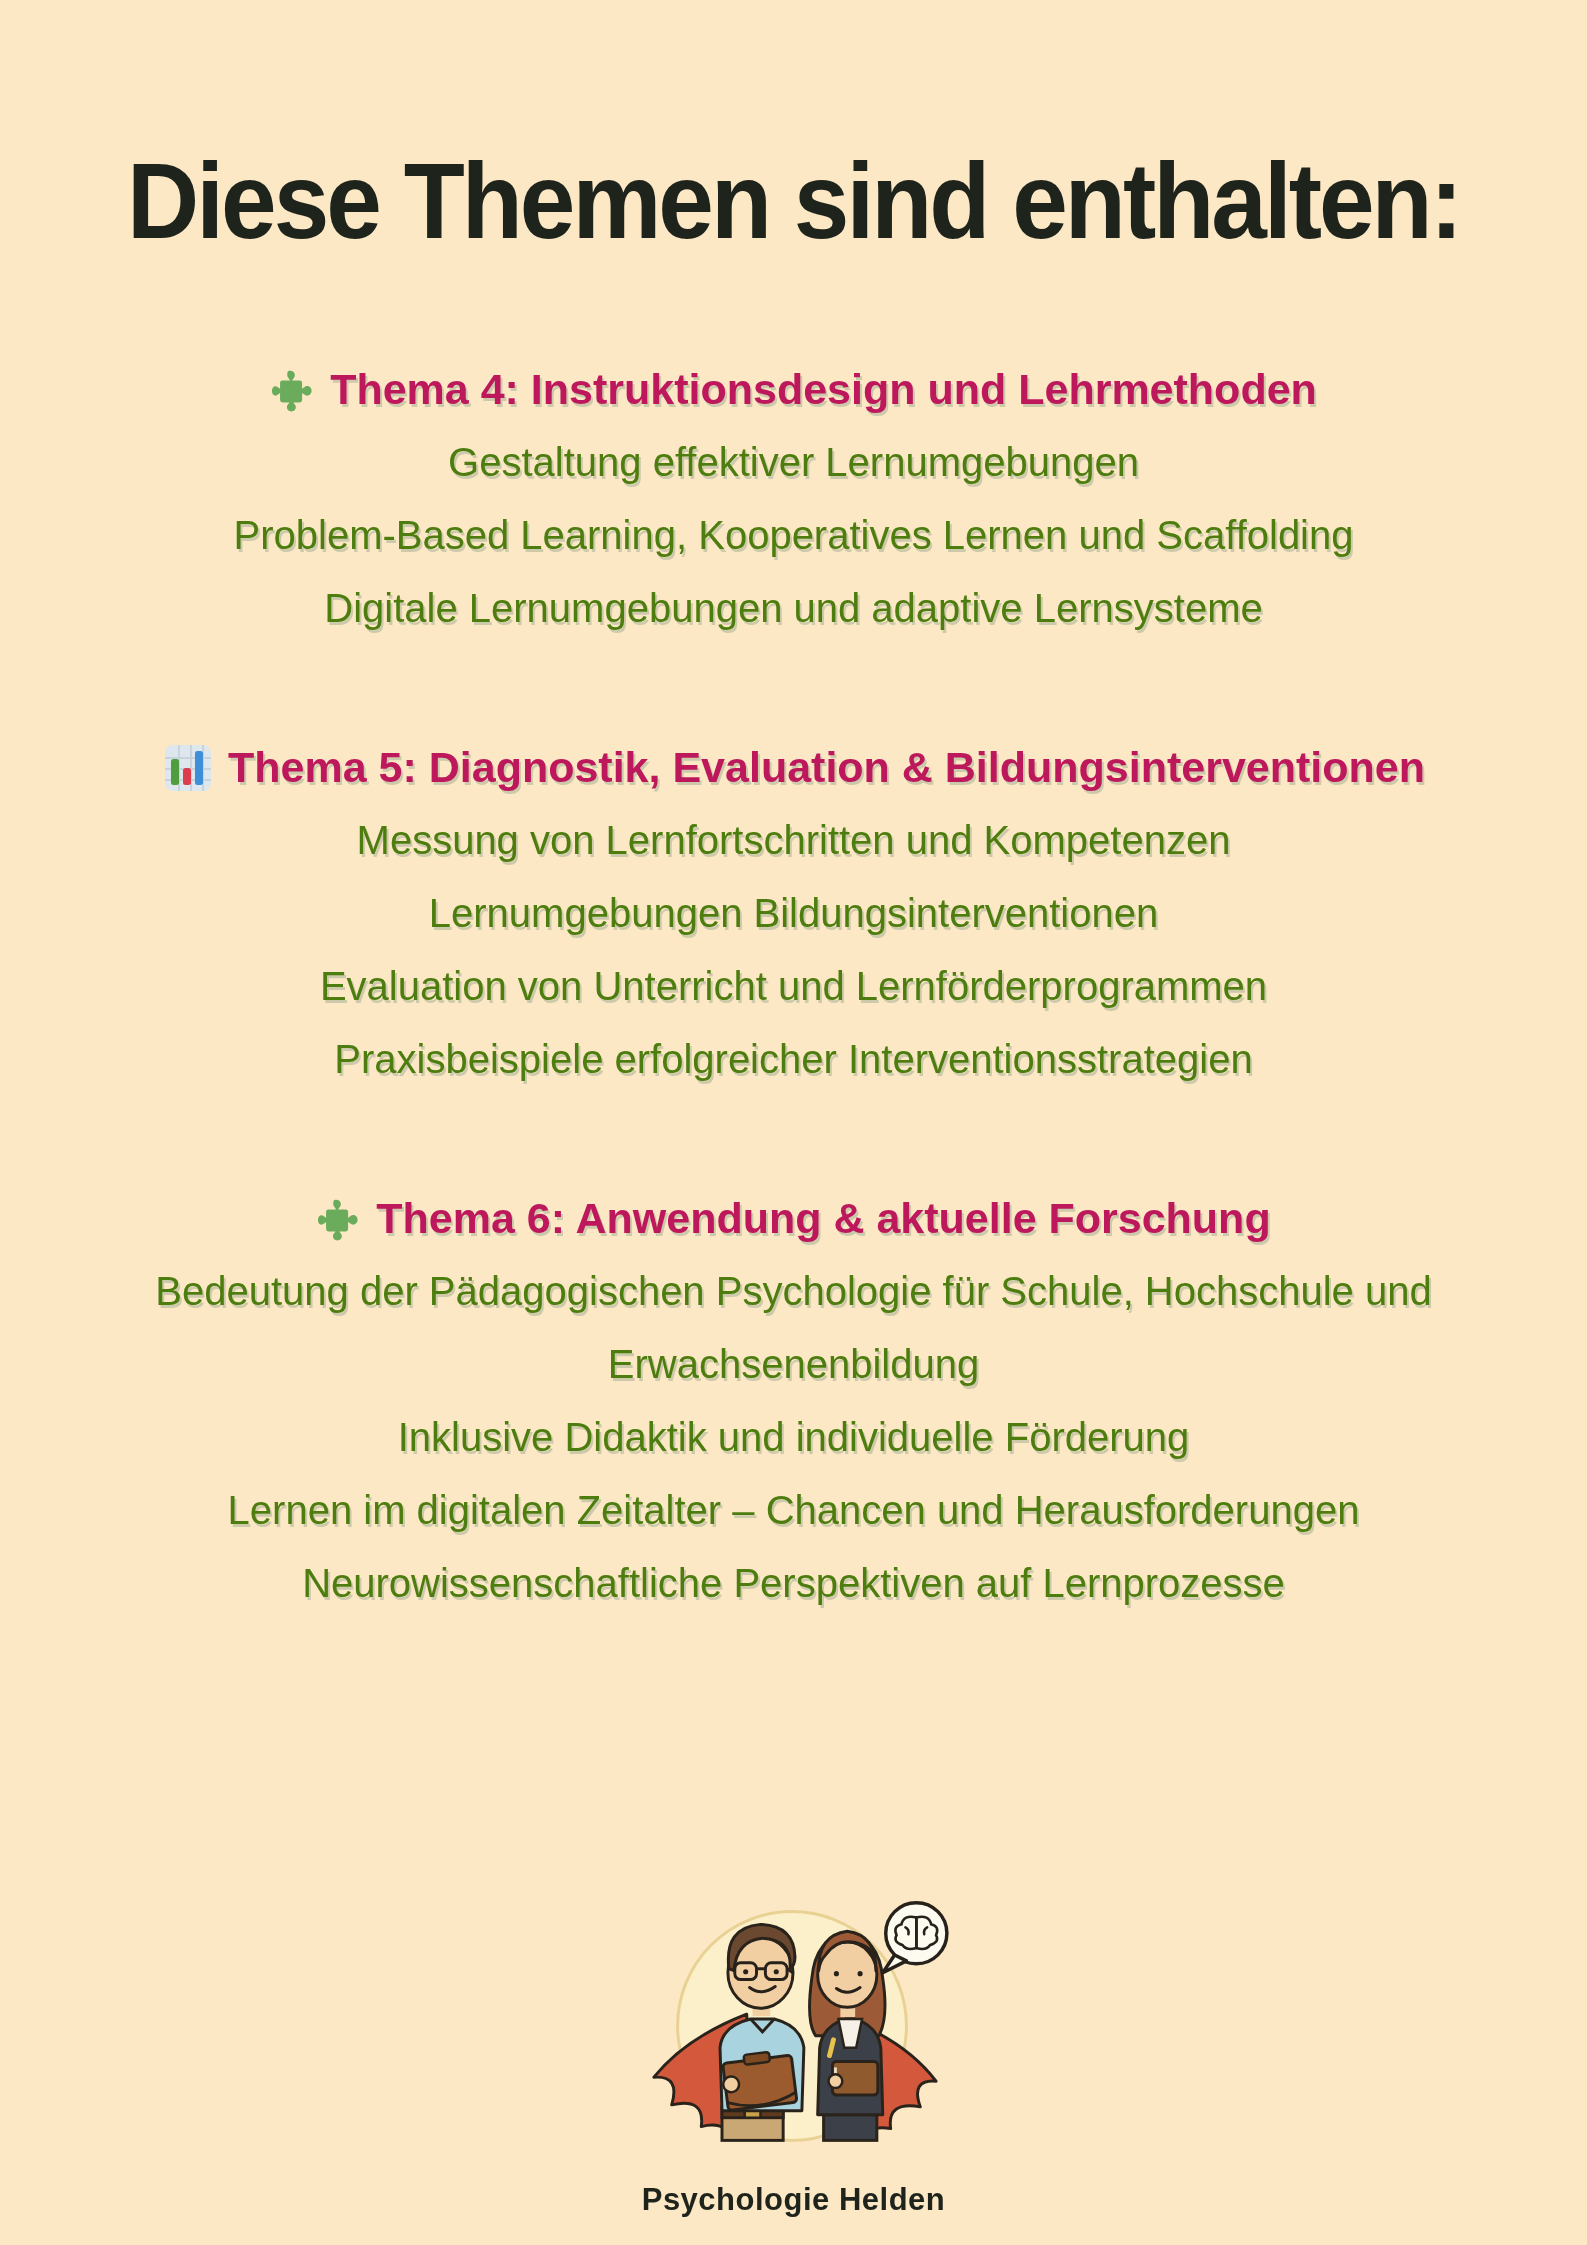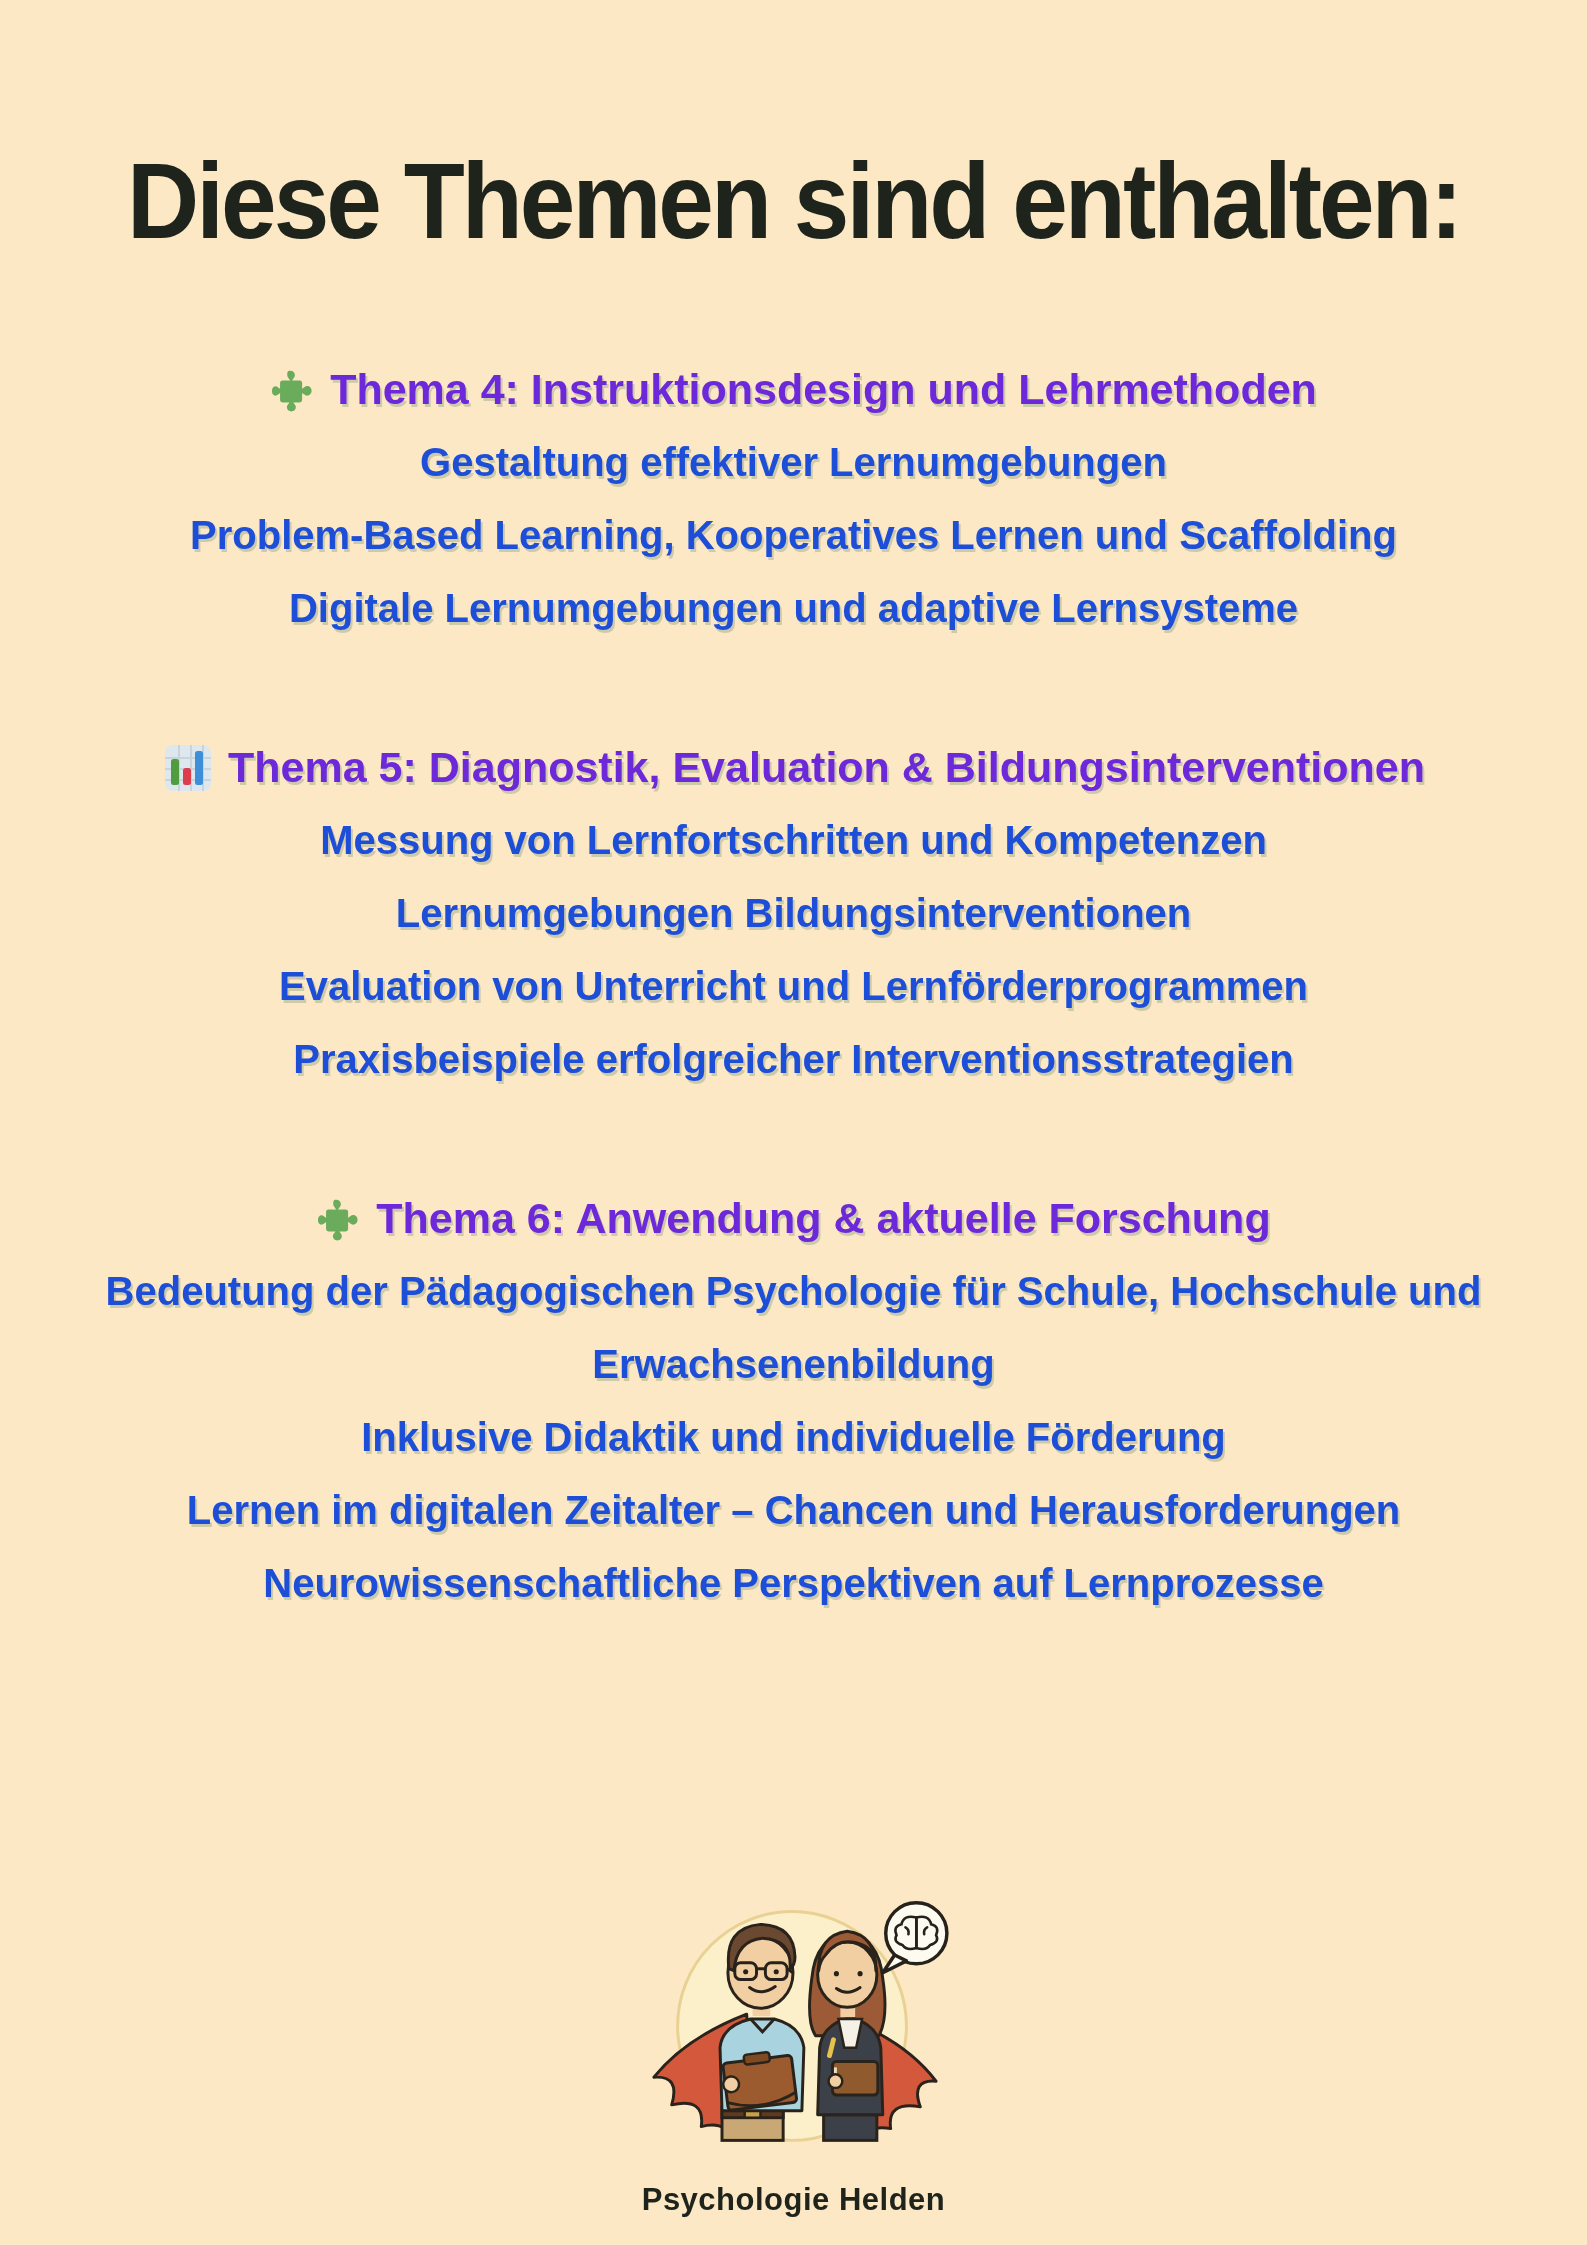--- a/index.html
+++ b/index.html
@@ -26,27 +26,27 @@
 
   .section{margin:0 auto;max-width:1470px;}
   .section.first{margin-top:100px;}
   .section.gap{margin-top:86px;}
 
   .heading-row{
     display:flex;align-items:center;justify-content:center;
     gap:14px;height:73px;
   }
   .heading-text{
-    font-size:43px;font-weight:800;color:#6d28d9;
+    font-size:43px;font-weight:800;color:#be185d;
     letter-spacing:0px;
     text-shadow:2px 3px 0 rgba(43,96,80,0.22);
   }
   .item{
     margin:0 auto;max-width:1460px;
-    font-size:40px;font-weight:700;color:#1d4ed8;
+    font-size:40px;font-weight:400;color:#4d7c0f;
     line-height:73px;
     text-shadow:2px 3px 0 rgba(43,96,80,0.22);
   }
 
   .icon{display:inline-flex;align-items:center;justify-content:center;}
   .icon svg{display:block;}
 
   .footer{
     position:absolute;left:0;right:0;top:1878px;
   }

